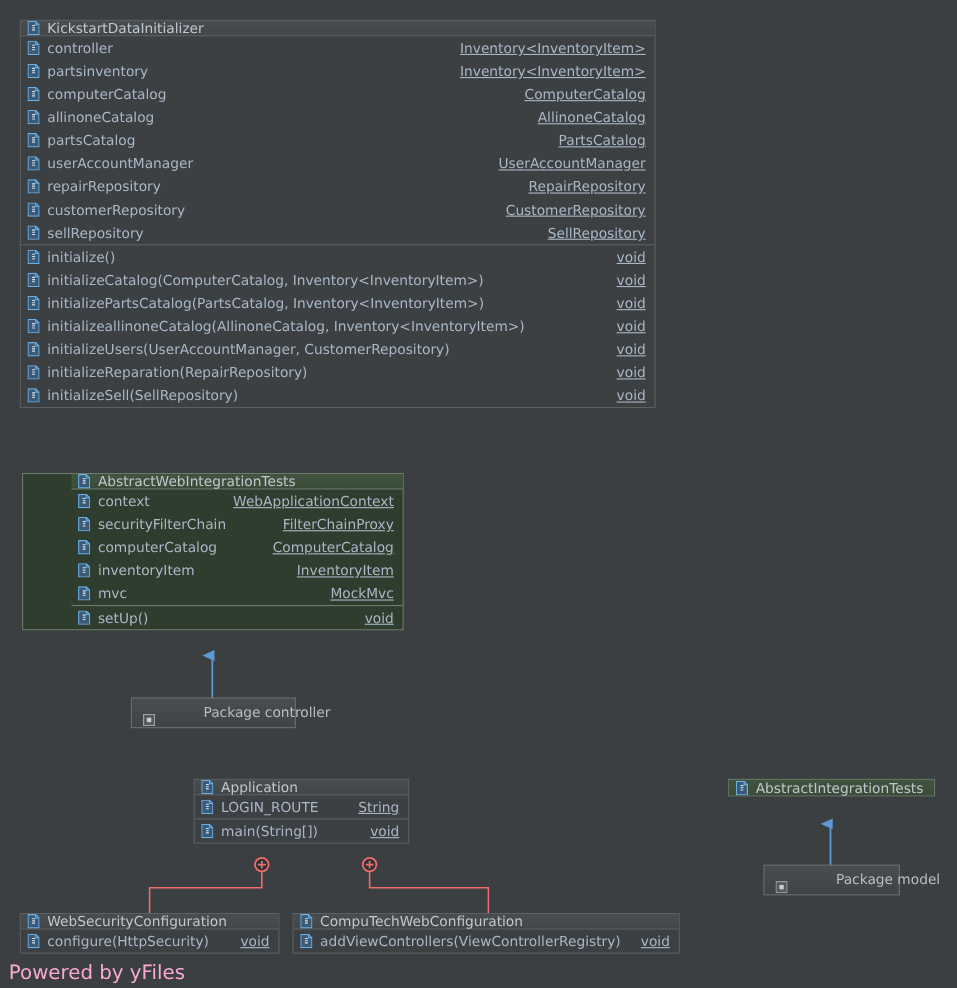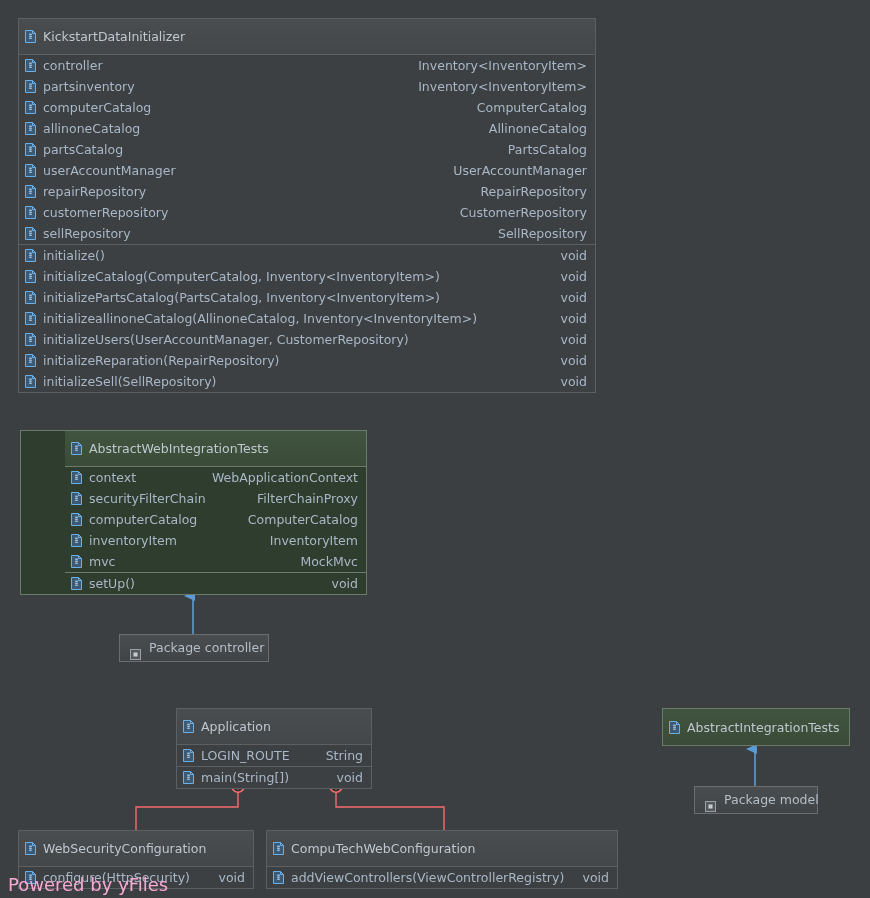--- a/index.html
+++ b/index.html
@@ -35,23 +35,24 @@
     display: flex;
     align-items: center;
   }
   .uml-node .row .nm {
     flex: 0 0 auto;
   }
   .uml-node .row .ty {
     margin-left: auto;
     padding-left: 14px;
     color: #a9b7c6;
+    text-decoration: underline;
   }
   .uml-node .header {
-    height: 36px;
+    height: 14px;
     line-height: 27px;
     background: linear-gradient(to bottom, #4a4d4f 0%, #444749 100%);
     border-bottom: 1px solid #5c6063;
     font-size: 12.5px;
     color: #bfc7cf;
   }
   .uml-node .section-split {
     border-top: 1px solid #5c6063;
   }
 
@@ -86,20 +87,21 @@
     border: 1px solid #6a6e70;
     background: linear-gradient(to bottom, #4a4d4f 0%, #414446 100%);
     height: 28px;
     line-height: 26px;
     padding: 0 14px 0 10px;
     font-size: 12.5px;
     color: #b6bec6;
     display: flex;
     align-items: center;
     white-space: nowrap;
+    gap: 36px;
   }
   .pkg-ico {
     width: 11px;
     height: 11px;
     margin-right: 8px;
     flex: 0 0 auto;
     display: inline-block;
   }
 
   

